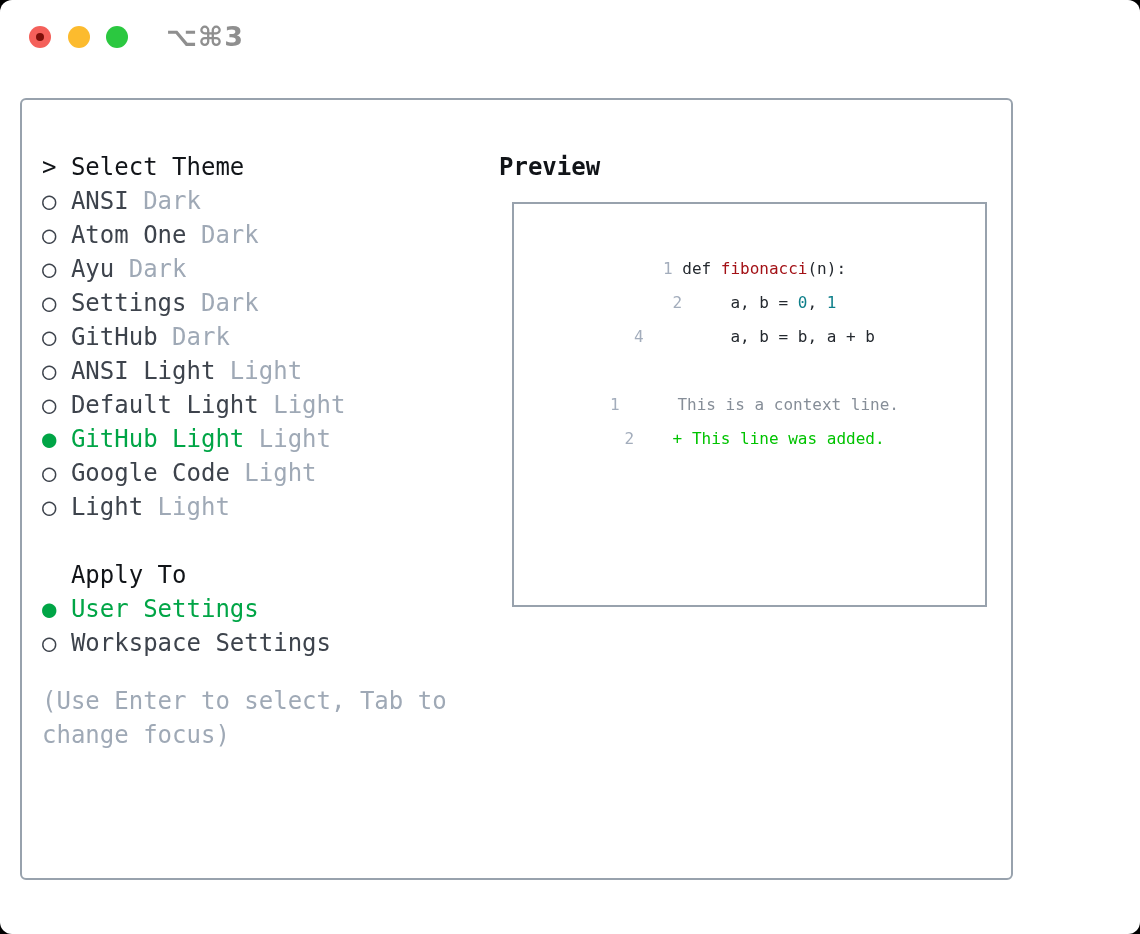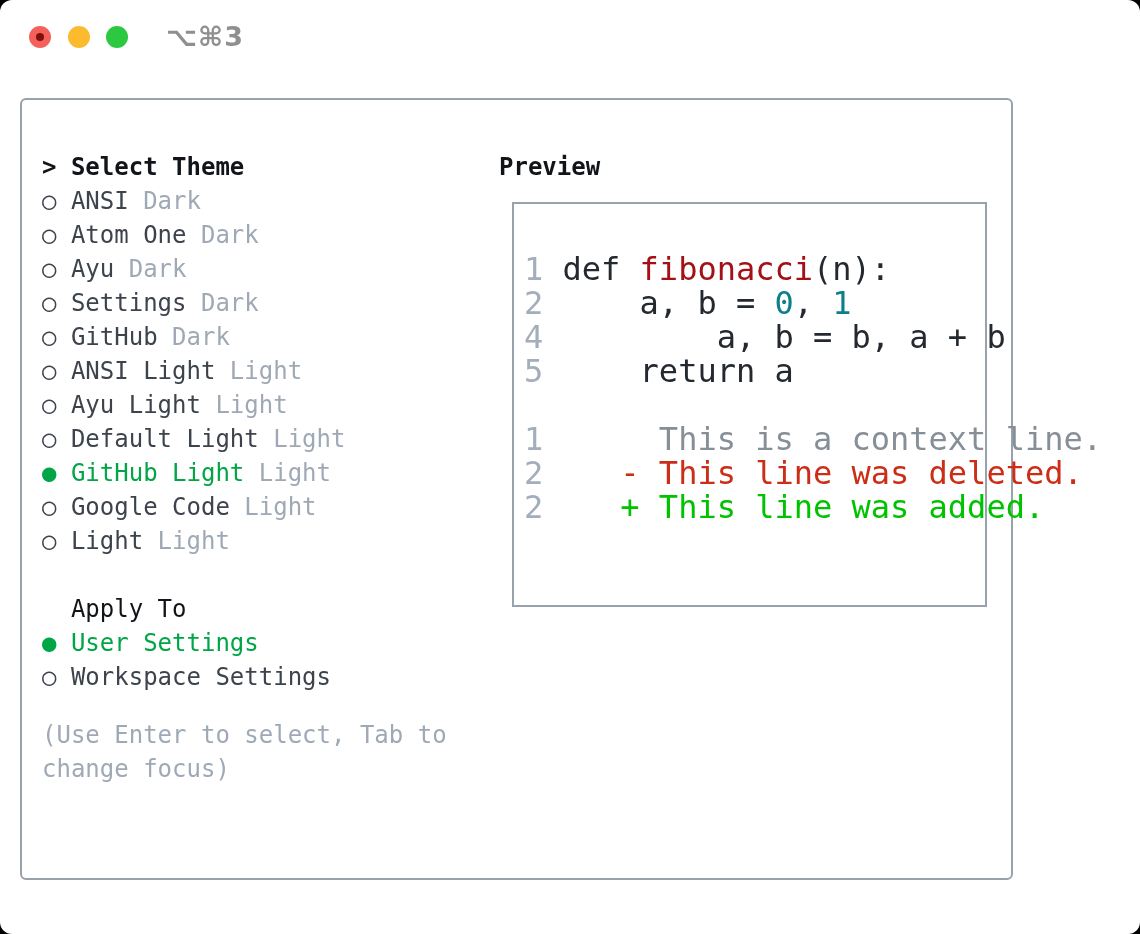--- a/index.html
+++ b/index.html
@@ -23,37 +23,37 @@
   .light .dot{position:absolute;left:7px;top:7px;width:8px;height:8px;border-radius:50%;background:var(--traffic-red-dot);}
   .wtitle{position:absolute;left:166px;top:20px;height:34px;line-height:34px;
           font-family:"DejaVu Sans","Liberation Sans",sans-serif;
           font-size:27px;font-weight:bold;color:var(--title-gray);letter-spacing:1px;}
   
   .panel{position:absolute;left:20px;top:98px;width:993px;height:782px;box-sizing:border-box;
          border:2px solid var(--border-gray);border-radius:6px;background:#fff;}
   
   .left{position:absolute;left:20px;top:50px;width:440px;font-size:24px;color:var(--item-dark);}
   .row{height:34px;line-height:34px;white-space:pre;}
-  .row.header{color:var(--header-dark);font-weight:bold;}
+  .row.header{color:var(--header-dark);font-weight:normal;}
   .prefix{display:inline-block;width:2ch;}
   .radio{display:inline-block;color:var(--item-dark);}
   .radio.on{color:var(--accent-green);}
   .name{color:var(--item-dark);text-align:center;}
   .name.sel{color:var(--accent-green);}
   .variant{color:var(--muted-gray);}
   .applyheader{color:var(--header-dark);padding-left:2ch;}
   .optlabel{color:var(--item-dark);}
   .optlabel.sel{color:var(--accent-green);}
   .hint{margin-top:24px;line-height:34px;color:var(--muted-gray);white-space:normal;width:440px;}
   
   .preview-title{position:absolute;left:477px;top:50px;height:34px;line-height:34px;
                  font-size:24px;font-weight:bold;color:var(--header-dark);}
   .preview-box{position:absolute;left:490px;top:102px;width:475px;height:405px;box-sizing:border-box;
                border:2px solid var(--border-gray);background:#fff;}
-  .code{padding:48px 0 0 10px;font-size:32px;}
+  .code{padding:48px 0 0 10px;font-size:16px;text-align:center;}
   .crow{height:34px;line-height:34px;white-space:pre;}
   .seg-lineno{color:var(--lineno-gray);}
   .seg-code{color:var(--code-dark);}
   .seg-func{color:var(--func-red);}
   .seg-builtin{color:var(--builtin-blue);}
   .seg-num{color:var(--number-teal);}
   .seg-context{color:var(--context-gray);}
   .seg-deleted{color:var(--deleted-red);}
   .seg-added{color:var(--added-green);}
 </style>
@@ -73,42 +73,39 @@
   <div class="panel">
     <div class="left">
       <div class="row header"><span class="prefix">&gt;</span><span>Select Theme</span></div>
       <div id="theme-list">
           <div class="row theme-item"><span class="radio">○</span><span class="name"> ANSI </span><span class="variant">Dark</span></div>
           <div class="row theme-item"><span class="radio">○</span><span class="name"> Atom One </span><span class="variant">Dark</span></div>
           <div class="row theme-item"><span class="radio">○</span><span class="name"> Ayu </span><span class="variant">Dark</span></div>
           <div class="row theme-item"><span class="radio">○</span><span class="name"> Settings </span><span class="variant">Dark</span></div>
           <div class="row theme-item"><span class="radio">○</span><span class="name"> GitHub </span><span class="variant">Dark</span></div>
           <div class="row theme-item"><span class="radio">○</span><span class="name"> ANSI Light </span><span class="variant">Light</span></div>
-          <div class="row theme-item"><span class="radio">○</span><span class="name"> Ayu Light </span><span class="variant">Light</span></div>
           <div class="row theme-item"><span class="radio">○</span><span class="name"> Default Light </span><span class="variant">Light</span></div>
           <div class="row theme-item"><span class="radio on">●</span><span class="name sel"> GitHub Light </span><span class="variant">Light</span></div>
           <div class="row theme-item"><span class="radio">○</span><span class="name"> Google Code </span><span class="variant">Light</span></div>
           <div class="row theme-item"><span class="radio">○</span><span class="name"> Light </span><span class="variant">Light</span></div>
         </div>
       <div class="row"></div>
       <div class="row applyheader"><span>Apply To</span></div>
       <div id="apply-list">
           <div class="row apply-option"><span class="radio on">●</span><span class="optlabel sel"> User Settings</span></div>
           <div class="row apply-option"><span class="radio">○</span><span class="optlabel"> Workspace Settings</span></div>
         </div>
       <div class="hint">(Use Enter to select, Tab to change focus)</div>
     </div>
 
     <div class="preview-title">Preview</div>
     <div class="preview-box">
       <div class="code" id="code">
           <div class="crow"><span class="seg-lineno">1 </span><span class="seg-code">def </span><span class="seg-func">fibonacci</span><span class="seg-code">(n):</span></div>
           <div class="crow"><span class="seg-lineno">2 </span><span class="seg-code">    a, b = </span><span class="seg-num">0</span><span class="seg-code">, </span><span class="seg-num">1</span></div>
           <div class="crow"><span class="seg-lineno">4 </span><span class="seg-code">        a, b = b, a + b</span></div>
-          <div class="crow"><span class="seg-lineno">5 </span><span class="seg-code">    return a</span></div>
           <div class="crow"></div>
           <div class="crow"><span class="seg-lineno">1 </span><span class="seg-context">     This is a context line.</span></div>
-          <div class="crow"><span class="seg-lineno">2 </span><span class="seg-deleted">   - This line was deleted.</span></div>
           <div class="crow"><span class="seg-lineno">2 </span><span class="seg-added">   + This line was added.</span></div>
         </div>
     </div>
   </div>
 </div>
 
 </body></html>

